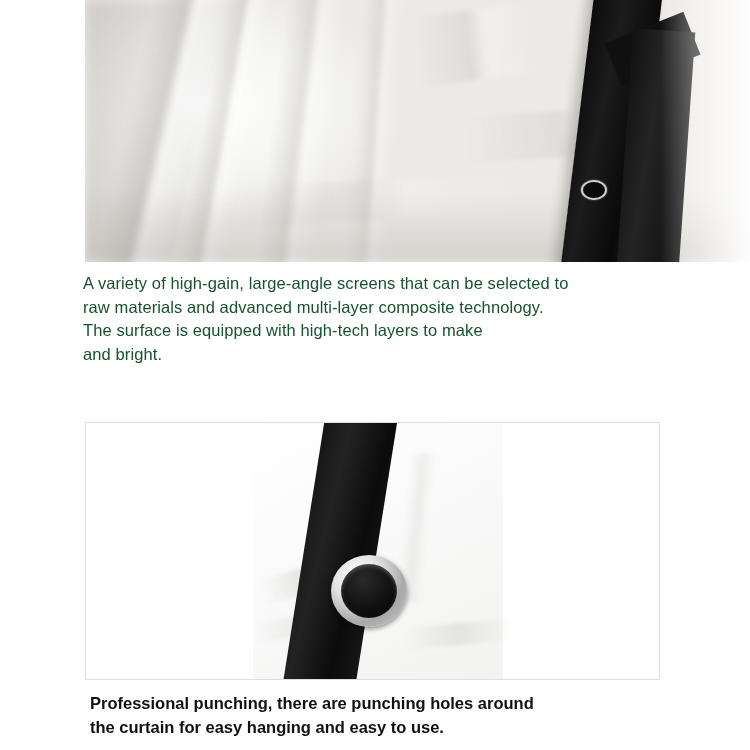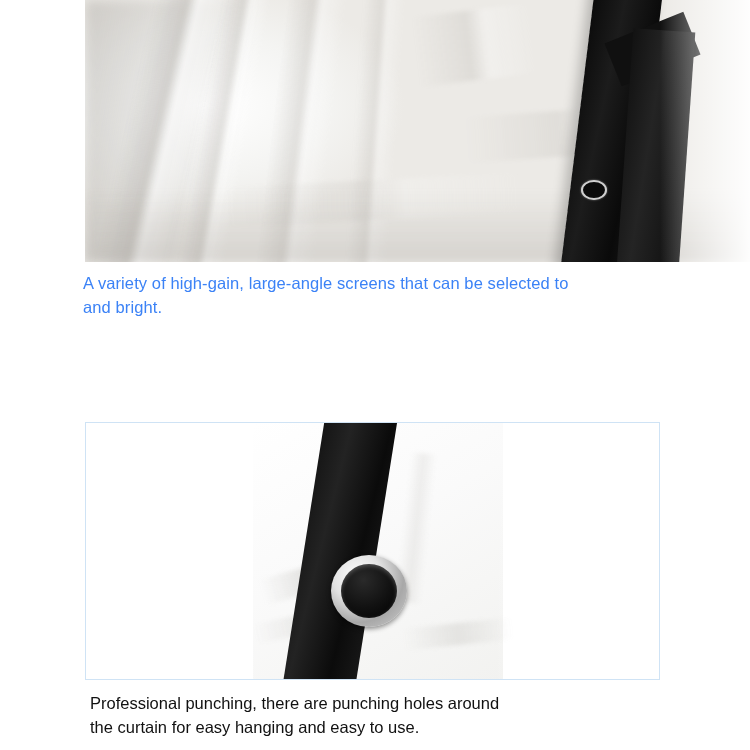--- a/index.html
+++ b/index.html
@@ -106,21 +106,21 @@
   }
 
   
   .caption-top {
     position: absolute;
     left: 83px;
     top: 272px;
     width: 600px;
     font-size: 16.5px;
     line-height: 23.5px;
-    color: #3b82f6;
+    color: #14532d;
     letter-spacing: 0.1px;
   }
   .caption-top .line { white-space: nowrap; }
 
   
   .photo-bottom {
     position: absolute;
     left: 85px;
     top: 422px;
     width: 575px;
@@ -188,21 +188,21 @@
   
   .caption-bottom {
     position: absolute;
     left: 90px;
     top: 692px;
     width: 600px;
     font-size: 16.5px;
     line-height: 23.5px;
     color: #111111;
   }
-  .caption-bottom .line { white-space: nowrap; }
+  .caption-bottom .line { white-space: nowrap; font-weight: bold; }
 </style>
 </head>
 <body>
 
 <div class="page">
 
   <div class="photo-top">
     <div class="cloth-top"></div>
     <div class="shade-top-left"></div>
     <div class="fold f1"></div>
@@ -215,20 +215,22 @@
     <div class="shade-bottom"></div>
     <div class="binding-top"></div>
     <div class="binding-corner"></div>
     <div class="binding-top2"></div>
     <div class="grommet-top"></div>
     <div class="edge-right"></div>
   </div>
 
   <div class="caption-top">
     <div class="line">A variety of high-gain, large-angle screens that can be selected to</div>
+    <div class="line">raw materials and advanced multi-layer composite technology.</div>
+    <div class="line">The surface is equipped with high-tech layers to make</div>
     <div class="line">and bright.</div>
   </div>
 
   <div class="photo-bottom">
     <div class="cloth-bottom">
       <div class="bfold bf4"></div>
       <div class="bfold bf1"></div>
       <div class="bfold bf2"></div>
       <div class="bfold bf3"></div>
     </div>

